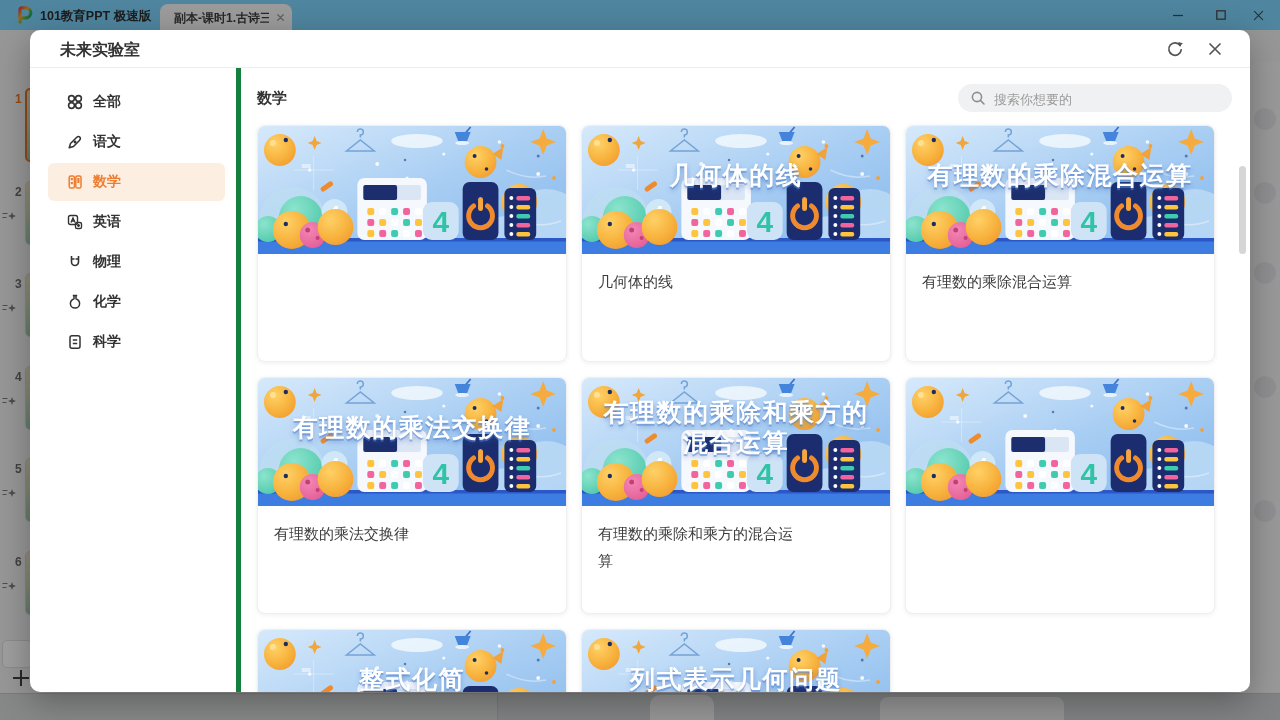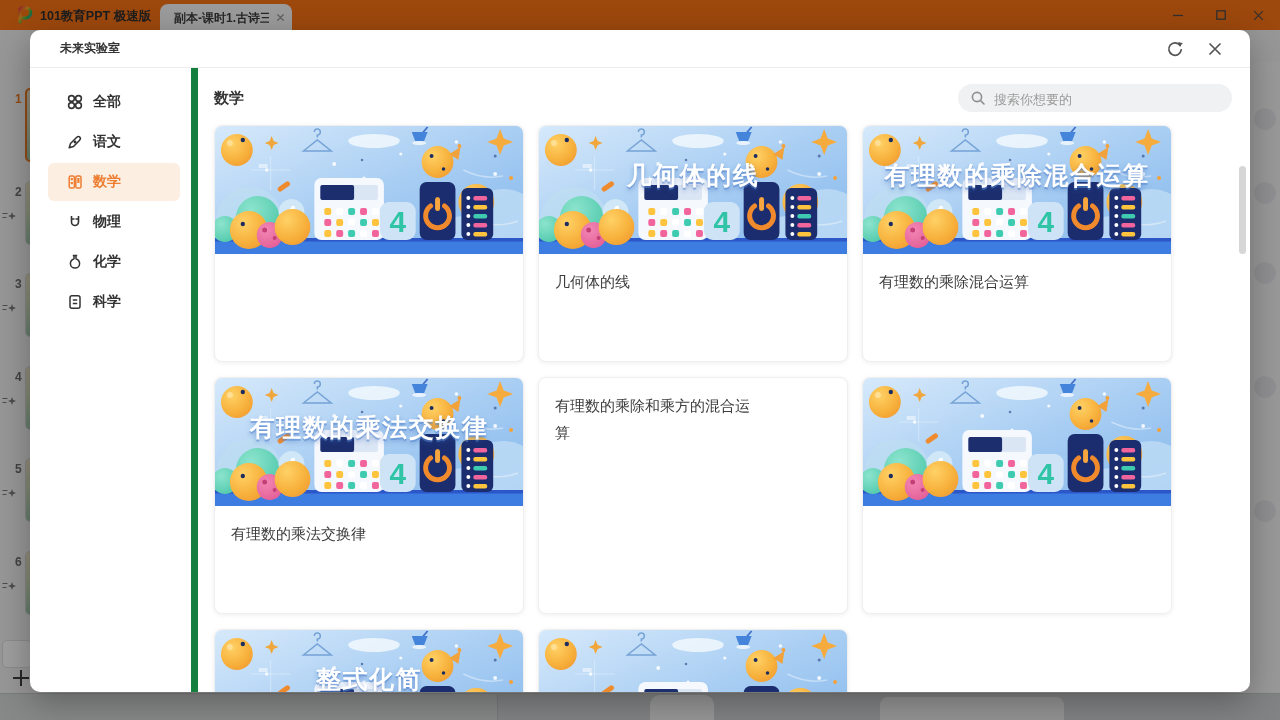--- a/index.html
+++ b/index.html
@@ -1,20 +1,20 @@
 <!DOCTYPE html>
 <html><head>
 <meta charset="utf-8">
 <style>
   html,body{margin:0;padding:0;}
   body{font-family:"Liberation Sans","DejaVu Sans",sans-serif;}
   .screen{position:relative;width:1280px;height:720px;overflow:hidden;background:#eceded;}
 
   
-  .titlebar{position:absolute;top:0;left:0;width:1280px;height:30px;background:#f97316;}
+  .titlebar{position:absolute;top:0;left:0;width:1280px;height:30px;background:#7dd3fc;}
   .logo{position:absolute;left:15px;top:5px;width:20px;height:20px;}
   .app-title{position:absolute;left:40px;top:8px;font-size:12.5px;font-weight:700;color:#2f2f2f;}
   .doc-tab{position:absolute;left:160px;top:4px;width:132px;height:26px;background:#f5f6f7;border-radius:8px 8px 0 0;}
   .doc-tab-label{position:absolute;left:14px;top:6px;font-size:12px;color:#3d3d3d;font-weight:700;width:95px;overflow:hidden;white-space:nowrap;}
   .tab-close{position:absolute;right:7px;top:9px;}
   .win-controls{position:absolute;top:0;right:0;height:30px;}
   .win-btn{position:absolute;top:0;width:30px;height:30px;display:flex;align-items:center;justify-content:center;}
   .win-min{right:87px}.win-max{right:44px}.win-close{right:7px}
 
   
@@ -44,27 +44,27 @@
   .bottom-toolbar::after{content:"";position:absolute;left:497px;top:0;width:1px;height:27px;background:#c0c1c2;}
   .bottom-toolbar::before{content:"";position:absolute;left:498px;top:0;width:782px;height:27px;background:#cfd0d1;}
   .tb-item{position:absolute;top:6px;font-size:13px;color:#383838;z-index:2;}
 
   
   .overlay{position:absolute;inset:0;background:rgba(0,0,0,0.37);}
 
   
   .modal{position:absolute;left:30px;top:30px;width:1220px;height:662px;background:#fff;border-radius:10px;box-shadow:0 10px 34px rgba(0,0,0,.30);overflow:hidden;}
   .modal-header{position:relative;height:37px;border-bottom:1px solid #ededed;}
-  .modal-title{position:absolute;left:30px;top:10px;font-size:12px;font-weight:700;color:#333;}
+  .modal-title{position:absolute;left:30px;top:10px;font-size:16px;font-weight:700;color:#333;}
   .mh-btn{position:absolute;top:8px;width:22px;height:22px;display:flex;align-items:center;justify-content:center;cursor:pointer;}
   .mh-refresh{right:64px;}
   .mh-close{right:24px;}
   .modal-body{position:relative;height:624px;display:flex;}
 
-  .sidebar{width:168px;border-right:7px solid #15803d;box-sizing:border-box;padding-top:14px;flex:none;}
+  .sidebar{width:211px;border-right:5px solid #15803d;box-sizing:border-box;padding-top:14px;flex:none;}
   .side-item{position:relative;height:40px;margin:0 11px 0 18px;border-radius:6px;display:flex;align-items:center;color:#333;cursor:pointer;}
   .side-item svg{margin-left:18px;flex:none;}
   .side-label{margin-left:9px;font-size:14px;font-weight:600;}
   .side-item.selected{background:#fcefe2;color:#ed7d31;height:38px;margin-top:1px;margin-bottom:1px;}
 
   .content{flex:1;padding:16px 18px 0 16px;box-sizing:border-box;position:relative;}
   .content-header{display:flex;justify-content:space-between;align-items:center;height:28px;margin-bottom:13px;}
   .heading{font-size:15px;font-weight:700;color:#333;}
   .search{position:relative;width:274px;height:28px;background:#f0f1f2;border-radius:14px;flex:none;}
   .search svg{position:absolute;left:12px;top:6px;}
@@ -415,20 +415,26 @@
     <span class="side-label">语文</span>
   </div>
           <div class="side-item selected">
     <svg width="18" height="18">
               <use href="#calculator-icon"></use>
             </svg>
     <span class="side-label">数学</span>
   </div>
           <div class="side-item">
     <svg width="18" height="18">
+              <use href="#translate-icon"></use>
+            </svg>
+    <span class="side-label">英语</span>
+  </div>
+          <div class="side-item">
+    <svg width="18" height="18">
               <use href="#magnet-icon"></use>
             </svg>
     <span class="side-label">物理</span>
   </div>
           <div class="side-item">
     <svg width="18" height="18">
               <use href="#flask-icon"></use>
             </svg>
     <span class="side-label">化学</span>
   </div>
@@ -478,20 +484,27 @@
             <div class="card">
     <div class="thumb">
       <svg class="art" viewBox="0 0 310 128" preserveAspectRatio="none">
                   <use href="#thumb-art"></use>
                 </svg>
       <div class="banner">有理数的乘法交换律</div>
     </div>
     <div class="card-title">有理数的乘法交换律</div>
   </div>
             <div class="card">
+    <div class="thumb">
+      <svg class="art" viewBox="0 0 310 128" preserveAspectRatio="none">
+                  <use href="#thumb-art"></use>
+                </svg>
+      <div class="banner">有理数的乘除和乘方的
+混合运算</div>
+    </div>
     <div class="card-title">有理数的乘除和乘方的混合运算</div>
   </div>
             <div class="card">
     <div class="thumb">
       <svg class="art" viewBox="0 0 310 128" preserveAspectRatio="none">
                   <use href="#thumb-art"></use>
                 </svg>
     </div>
 
   </div>
@@ -502,20 +515,21 @@
                 </svg>
       <div class="banner">整式化简</div>
     </div>
 
   </div>
             <div class="card">
     <div class="thumb">
       <svg class="art" viewBox="0 0 310 128" preserveAspectRatio="none">
                   <use href="#thumb-art"></use>
                 </svg>
+      <div class="banner">列式表示几何问题</div>
     </div>
 
   </div>
           </div>
       </div>
       <div class="scrollbar-thumb"></div>
     </div>
   </div>
 </div>
 

